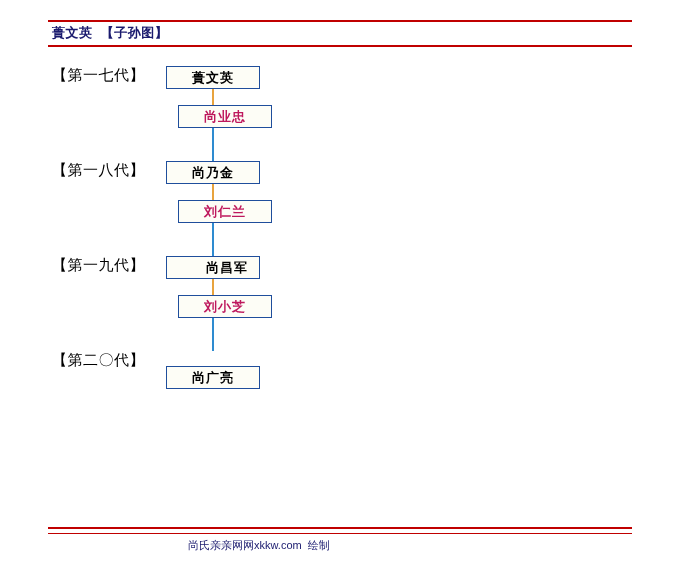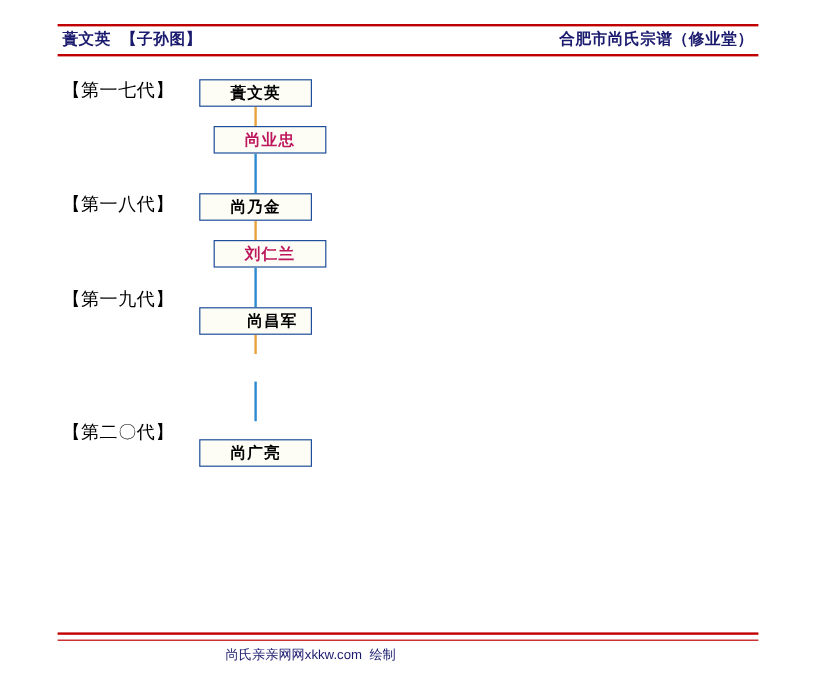--- a/index.html
+++ b/index.html
@@ -124,39 +124,39 @@
   }
   .footer-credit .site { font-family: "Liberation Sans", sans-serif; }
 </style>
 </head>
 <body>
 
 <div class="page">
 
   <div class="header-rule-top"></div>
   <div class="header-left"><span>蕢文英</span>&nbsp;&nbsp;<span class="sub">【子孙图】</span></div>
-  <div class="header-right">合肥市尚氏宗谱（修业堂）</div>
   <div class="header-rule-bottom"></div>
 
   <div class="gen-label" style="left:52px; top:66px;">【第一七代】</div>
   <div class="gen-label" style="left:52px; top:161px;">【第一八代】</div>
-  <div class="gen-label" style="left:52px; top:240px;">【第一九代】</div>
+  <div class="gen-label" style="left:52px; top:256px;">【第一九代】</div>
   <div class="gen-label" style="left:52px; top:351px;">【第二〇代】</div>
 
   <div class="conn orange" style="left:212px; top:89px; height:16px;"></div>
   <div class="conn blue" style="left:212px; top:128px; height:33px;"></div>
   <div class="conn orange" style="left:212px; top:184px; height:16px;"></div>
   <div class="conn blue" style="left:212px; top:223px; height:33px;"></div>
   <div class="conn orange" style="left:212px; top:279px; height:16px;"></div>
   <div class="conn blue" style="left:212px; top:318px; height:33px;"></div>
 
   <div class="person" style="left:166px; top:66px;">蕢文英</div>
   <div class="person spouse" style="left:166px; top:105px;">尚业忠</div>
   <div class="person spouse" style="left:166px; top:200px;">刘仁兰</div>
   <div class="person" style="left:166px; top:161px;">尚乃金</div>
   <div class="person" style="left:166px; top:256px;padding-left:28px;">尚昌军</div>
+  <div class="person spouse" style="left:166px; top:295px;">刘小芝</div>
   <div class="person" style="left:166px; top:366px;">尚广亮</div>
 
   <div class="footer-rule-top"></div>
   <div class="footer-rule-bottom"></div>
   <div class="footer-credit"><span>尚氏亲亲网网</span><span class="site">xkkw.com</span>&nbsp;&nbsp;<span>绘制</span></div>
 
 </div>
 
 </body></html>

